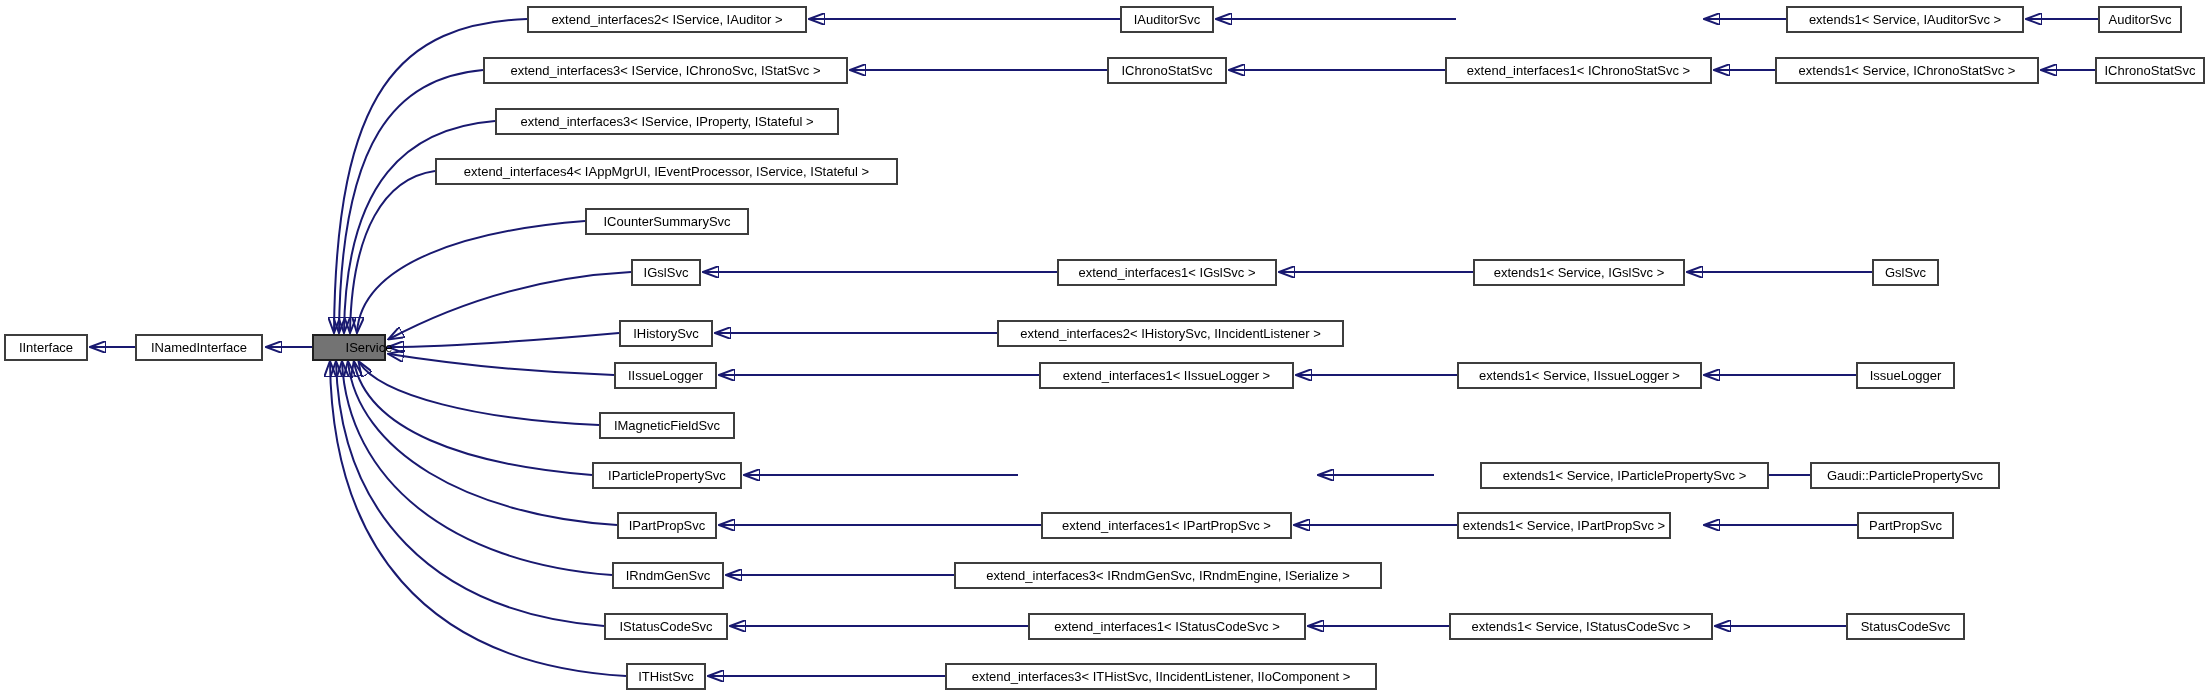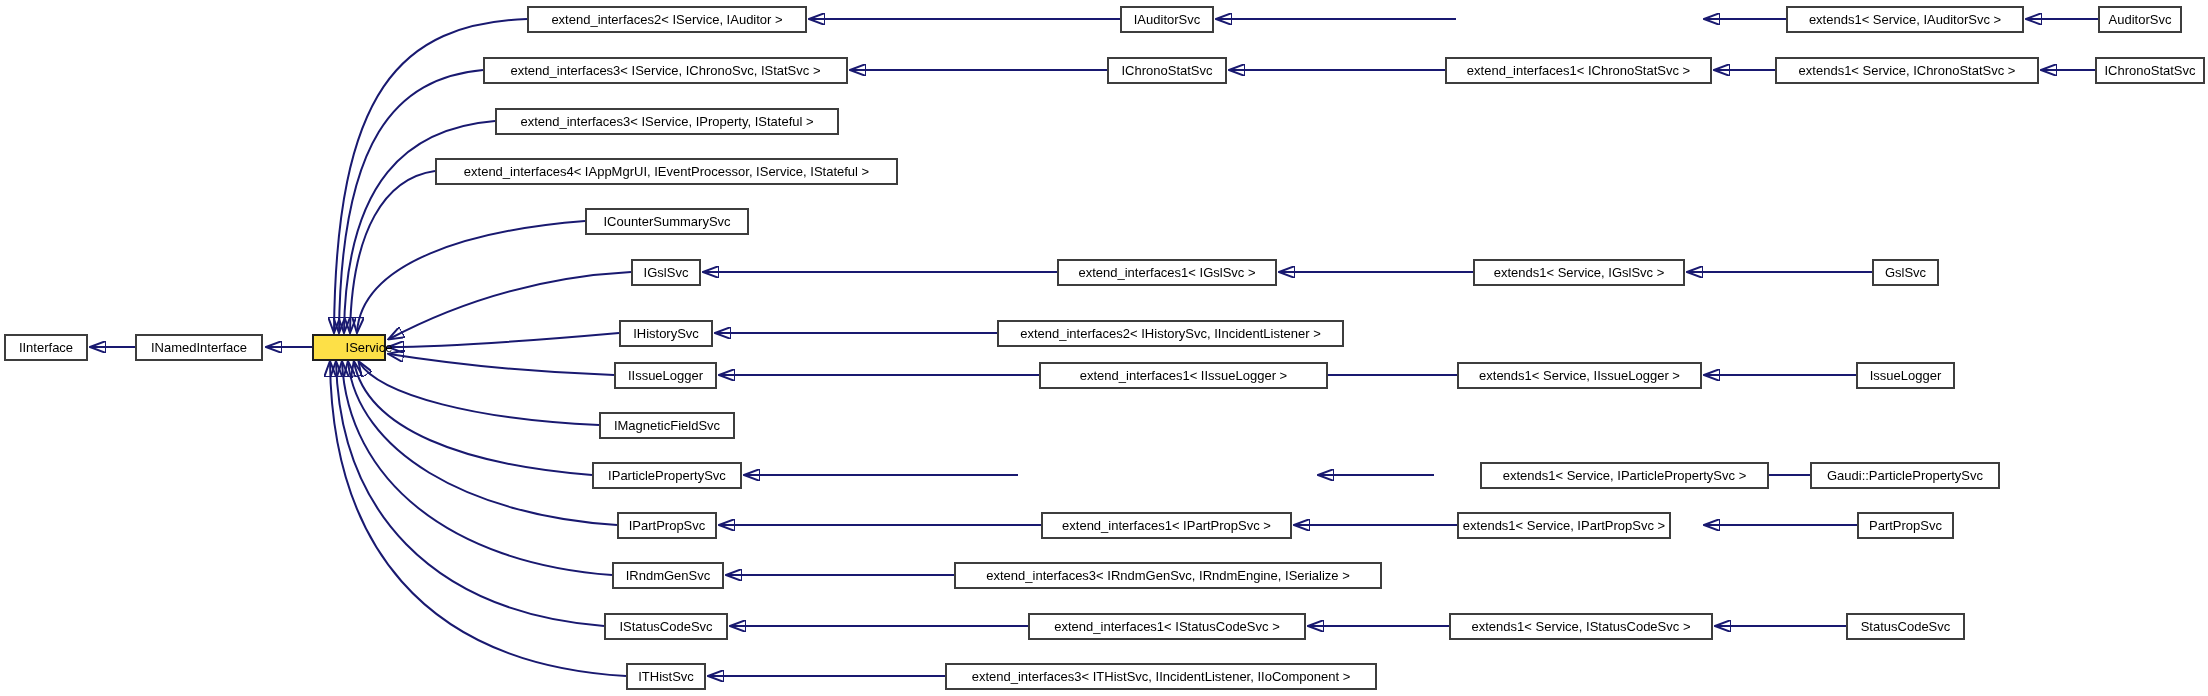--- a/index.html
+++ b/index.html
@@ -1,21 +1,21 @@
 <!DOCTYPE html>
 <html><head>
 <meta charset="utf-8">
 <style>
   html,body{margin:0;padding:0;background:#ffffff;}
   #canvas{position:relative;width:2208px;height:696px;background:#ffffff;overflow:hidden;
           font-family:"Liberation Sans",sans-serif;}
   .node{position:absolute;height:27px;box-sizing:border-box;border:2px solid #3d3d3d;
         background:#ffffff;color:#000;display:flex;align-items:center;justify-content:center;
         font-size:13px;white-space:nowrap;z-index:2;}
-  .node.sel{background:#fde047;border-color:#1f1f1f;padding-left:40px;}
+  .node.sel{background:#737373;border-color:#1f1f1f;padding-left:40px;}
   #edges{position:absolute;left:0;top:0;z-index:1;}
   #edges path{fill:none;stroke:#191970;stroke-width:2;}
 </style>
 </head>
 <body>
 
 <div id="canvas">
 
   <svg id="edges" width="2208" height="696">
     <defs>
@@ -102,21 +102,21 @@
 
   <div class="node" style="left:631px;top:259px;width:70px">IGslSvc</div>
   <div class="node" style="left:1057px;top:259px;width:220px">extend_interfaces1&lt; IGslSvc &gt;</div>
   <div class="node" style="left:1473px;top:259px;width:212px">extends1&lt; Service, IGslSvc &gt;</div>
   <div class="node" style="left:1872px;top:259px;width:67px">GslSvc</div>
 
   <div class="node" style="left:619px;top:320px;width:94px">IHistorySvc</div>
   <div class="node" style="left:997px;top:320px;width:347px">extend_interfaces2&lt; IHistorySvc, IIncidentListener &gt;</div>
 
   <div class="node" style="left:614px;top:362px;width:103px">IIssueLogger</div>
-  <div class="node" style="left:1039px;top:362px;width:289px">extend_interfaces1&lt; IIssueLogger &gt;</div>
+  <div class="node" style="left:1039px;top:362px;width:255px">extend_interfaces1&lt; IIssueLogger &gt;</div>
   <div class="node" style="left:1457px;top:362px;width:245px">extends1&lt; Service, IIssueLogger &gt;</div>
   <div class="node" style="left:1856px;top:362px;width:99px">IssueLogger</div>
 
   <div class="node" style="left:599px;top:412px;width:136px">IMagneticFieldSvc</div>
 
   <div class="node" style="left:592px;top:462px;width:150px">IParticlePropertySvc</div>
   <div class="node" style="left:1480px;top:462px;width:289px">extends1&lt; Service, IParticlePropertySvc &gt;</div>
   <div class="node" style="left:1810px;top:462px;width:190px">Gaudi::ParticlePropertySvc</div>
 
   <div class="node" style="left:617px;top:512px;width:100px">IPartPropSvc</div>

